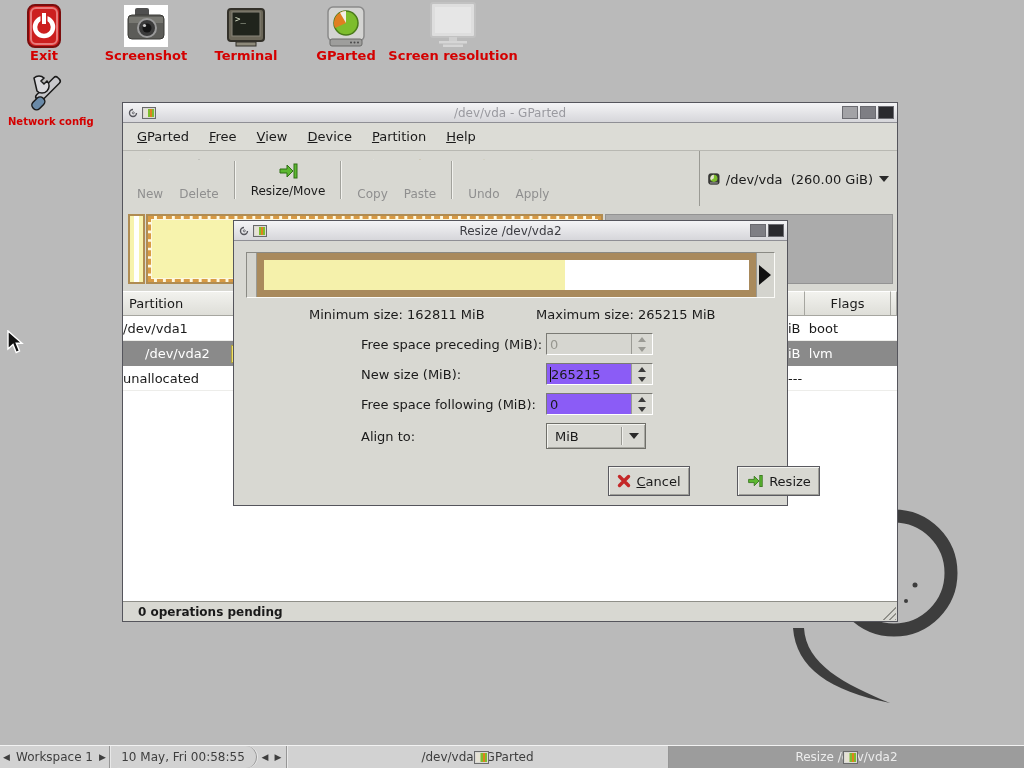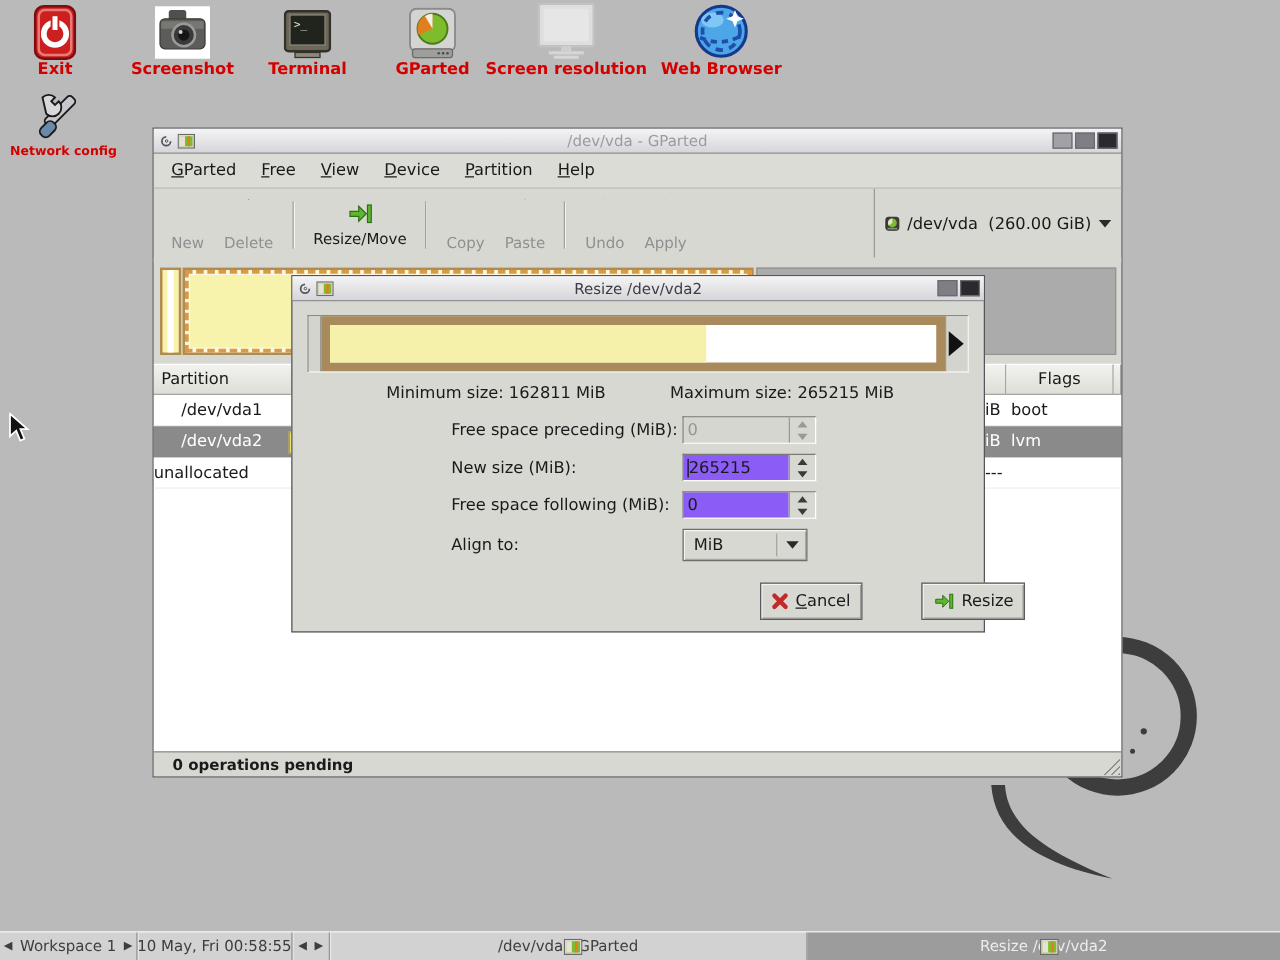--- a/index.html
+++ b/index.html
@@ -193,32 +193,20 @@
         <rect x="7" y="1" width="44" height="34" rx="2" fill="#dedede" stroke="#c2c2c2" stroke-width="2"></rect>
         <rect x="11" y="5" width="36" height="26" fill="#e6e6e6"></rect>
         <rect x="25" y="35" width="8" height="4" fill="#cfcfcf"></rect>
         <rect x="15" y="39" width="28" height="2.5" fill="#d6d6d6"></rect>
         <rect x="19" y="42.5" width="20" height="2.5" fill="#d6d6d6"></rect>
       </svg>
     </div>
     <div class="lbl">Screen resolution</div>
   </div>
 
-  <div class="dicon" style="left:522px;top:2px;width:110px;">
-    <div class="ic">
-      <svg width="46" height="46" viewBox="0 0 46 46">
-        <circle cx="23" cy="23" r="20" fill="#4da6e8" stroke="#16388c" stroke-width="2.5"></circle>
-        <ellipse cx="16" cy="14" rx="9" ry="6" fill="#8cd0f8" opacity="0.8"></ellipse>
-        <circle cx="23" cy="23" r="15" fill="none" stroke="#1d4ea8" stroke-width="3" stroke-dasharray="6 5"></circle>
-        <path d="M6,28 Q23,36 40,26" fill="none" stroke="#1d4ea8" stroke-width="3" stroke-dasharray="5 4"></path>
-        <polygon points="34,6 36,11 41,13 36,15 34,20 32,15 27,13 32,11" fill="#ffffff"></polygon>
-      </svg>
-    </div>
-    <div class="lbl">Web Browser</div>
-  </div>
 
   <div class="dicon" style="left:8px;top:70px;width:80px;">
     <div class="ic">
       <svg width="48" height="48" viewBox="0 0 48 48">
         <g stroke="#1a1a1a" stroke-width="1.5">
           <rect x="20" y="6" width="8" height="30" rx="3" transform="rotate(45 24 21)" fill="#c8c8cc"></rect>
           <path d="M10,10 a7,7 0 0 1 10,0 l-3,3 3,3 3,-3 a7,7 0 0 1 -10,10 Z" fill="#d8d8dc"></path>
           <rect x="10" y="28" width="9" height="14" rx="4" transform="rotate(45 14 35)" fill="#6a8aa8"></rect>
         </g>
       </svg>
@@ -339,21 +327,21 @@
     </div>
 
     <div class="thead">
       <div class="hcell" style="width:111px;padding-left:6px;">Partition</div>
       <div class="hcell" style="width:571px;"></div>
       <div class="hcell" style="width:86px;justify-content:center;">Flags</div>
       <div class="hcell" style="flex:1;"></div>
     </div>
 
     <div class="trow" style="top:213px;">
-      <span style="padding-left:22px;">/dev/vda1</span>
+      <span style="">/dev/vda1</span>
       <span class="frag">iB  boot</span>
     </div>
     <div class="trow selected" style="top:238px;">
       <span style="padding-left:22px;">/dev/vda2</span>
       <span class="swatch"></span>
       <span class="frag">iB  lvm</span>
     </div>
     <div class="trow" style="top:263px;">
       <span style="">unallocated</span>
       <span class="frag">---</span>
@@ -475,21 +463,21 @@
   <svg class="cursor-svg" width="18" height="26" viewBox="0 0 18 26">
     <polygon points="2,1 2,19 7,14.5 10.2,22.5 13.5,21 10.3,13.3 16,13.3" fill="#111111" stroke="#ffffff" stroke-width="1.4"></polygon>
   </svg>
 
   <div class="taskbar">
     <div class="tb-sec" style="width:110px;">
       <span class="tb-arrow">◀</span>
       <span>Workspace 1</span>
       <span class="tb-arrow">▶</span>
     </div>
-    <div class="tb-sec" style="width:124px;">
+    <div class="tb-sec" style="width:147px;border-radius:11px;">
       <span>10 May, Fri 00:58:55</span>
     </div>
     <div class="tb-sec" style="width:30px;">
       <span class="tb-arrow">◀</span>
       <span class="tb-arrow">▶</span>
     </div>
     <div class="task tb-sec" style="width:382px;">
       <svg width="15" height="13" viewBox="0 0 15 13" style="margin-left:8px;z-index:1;">
         <rect x="0.5" y="0.5" width="14" height="12" fill="#d8d8d4" stroke="#6a6a6a"></rect>
         <rect x="2" y="2" width="11" height="9" fill="#7dbd2d"></rect>

